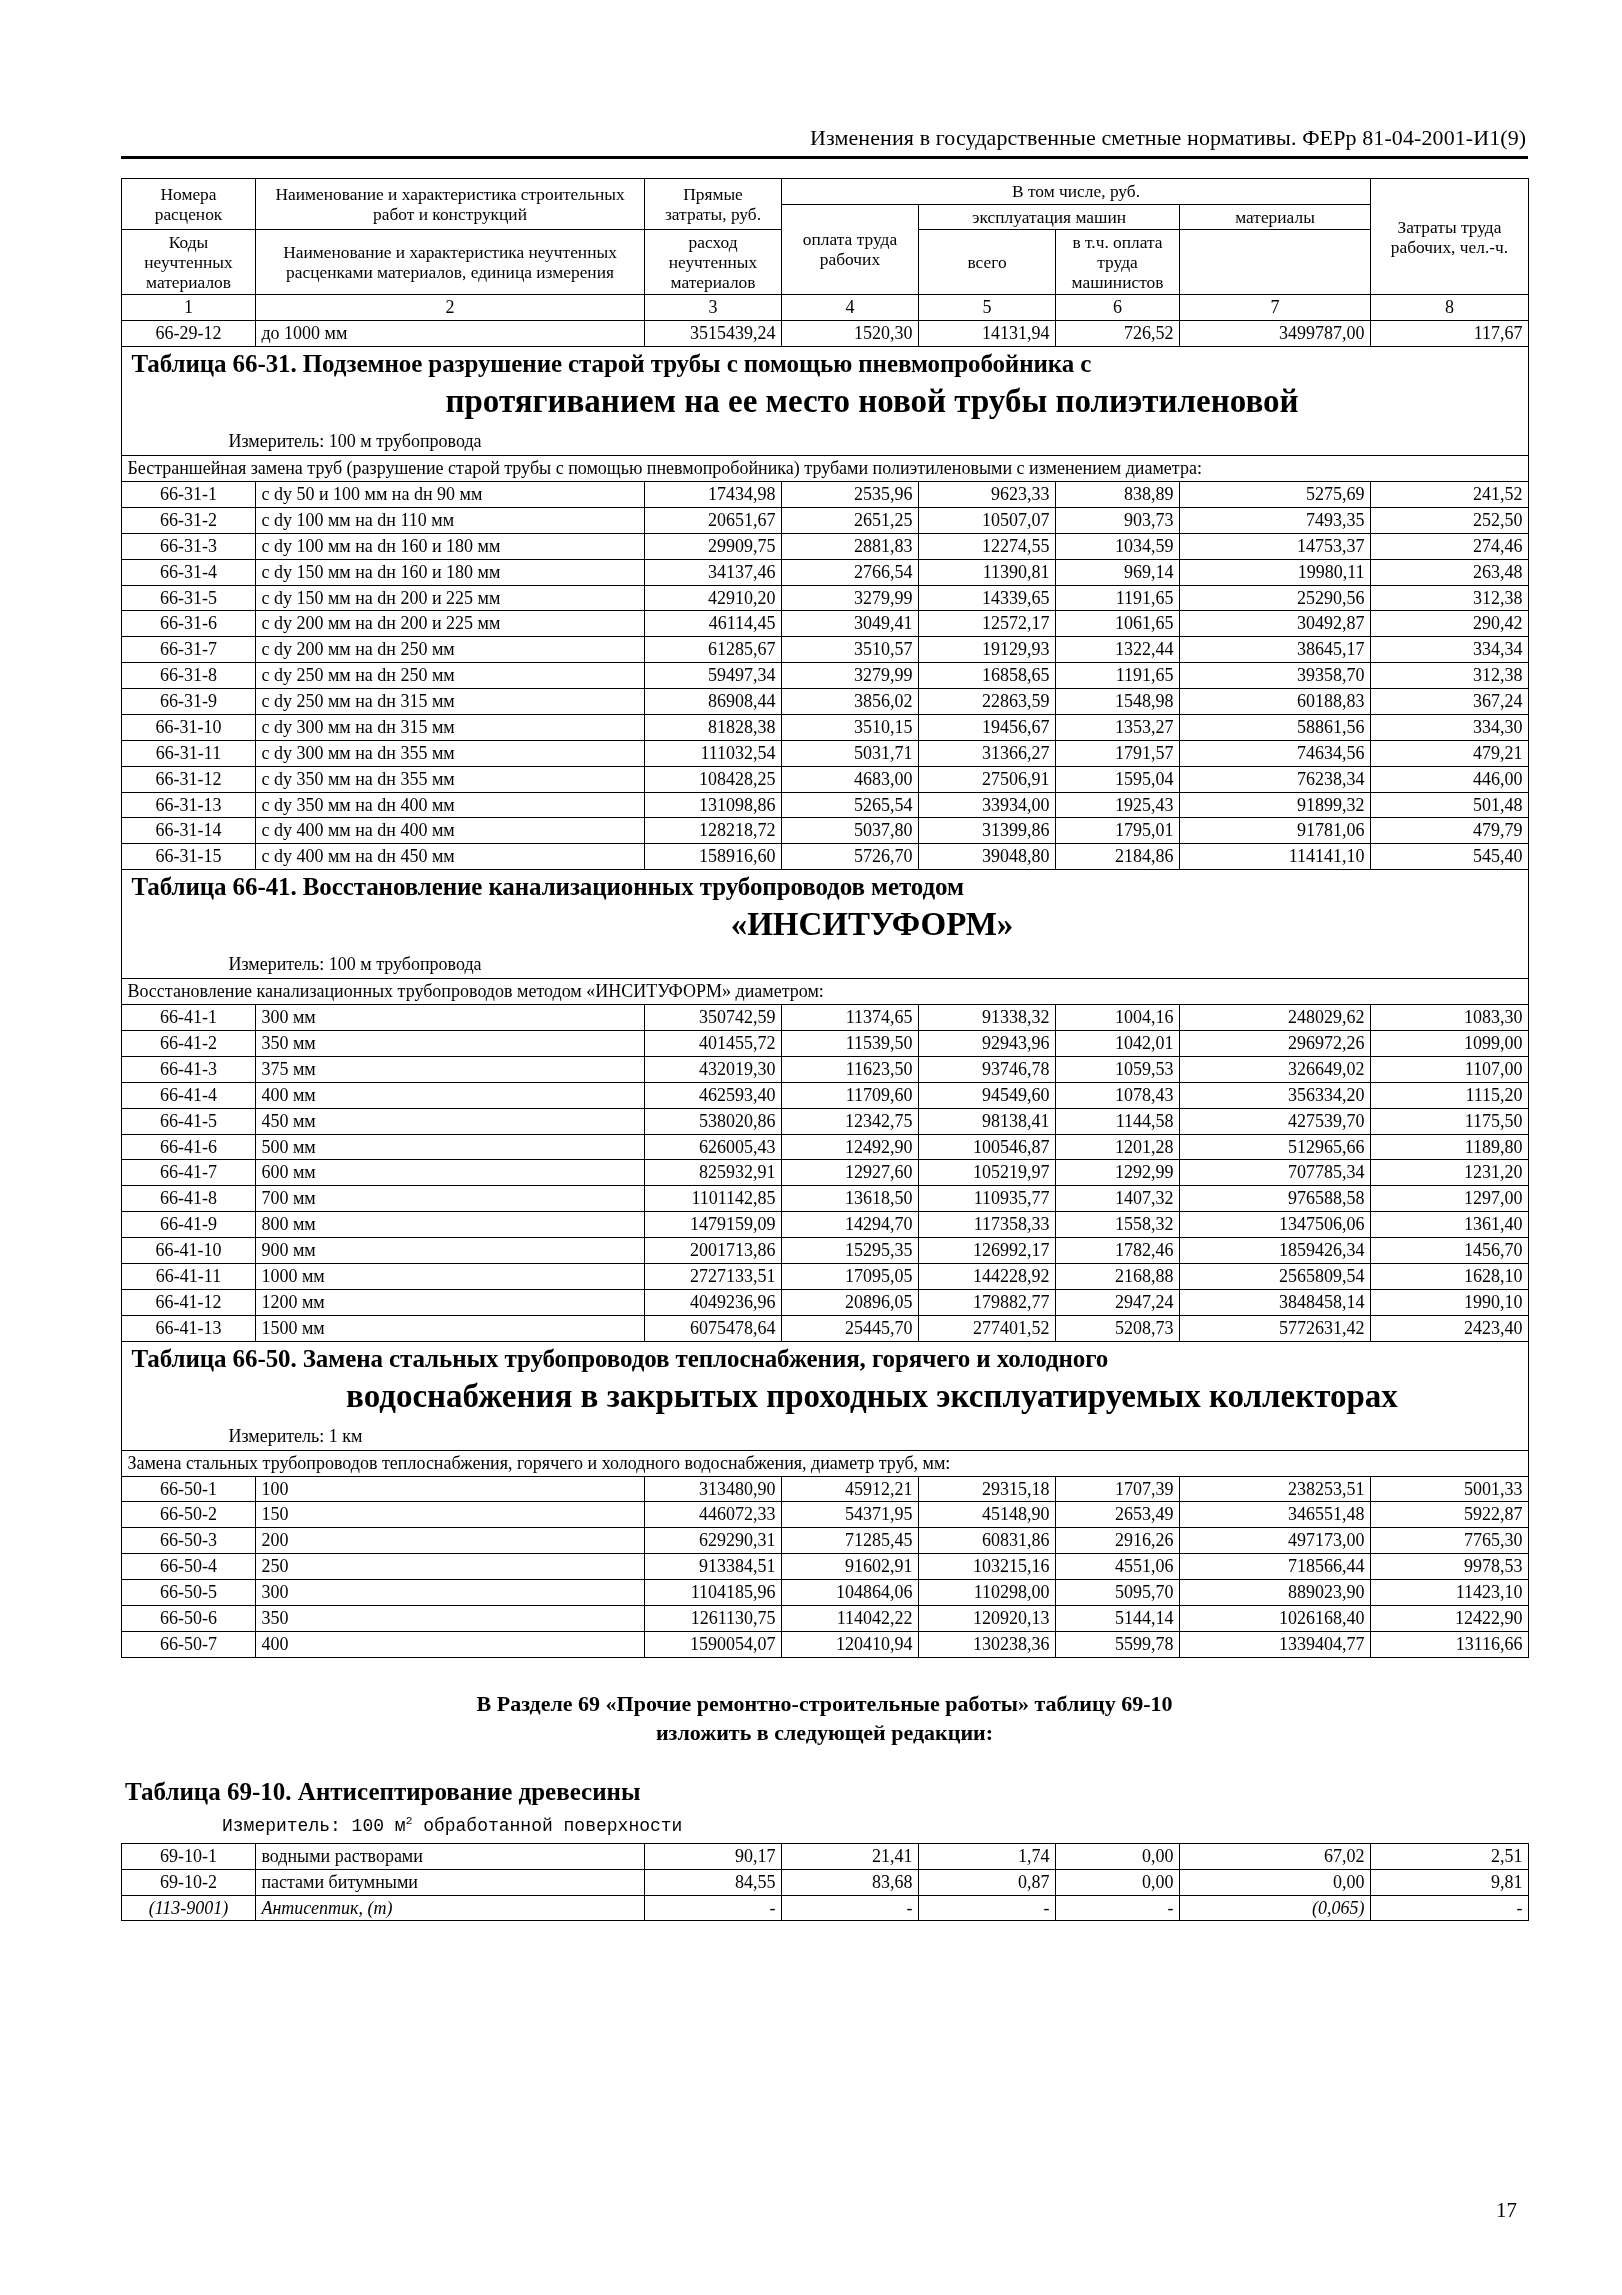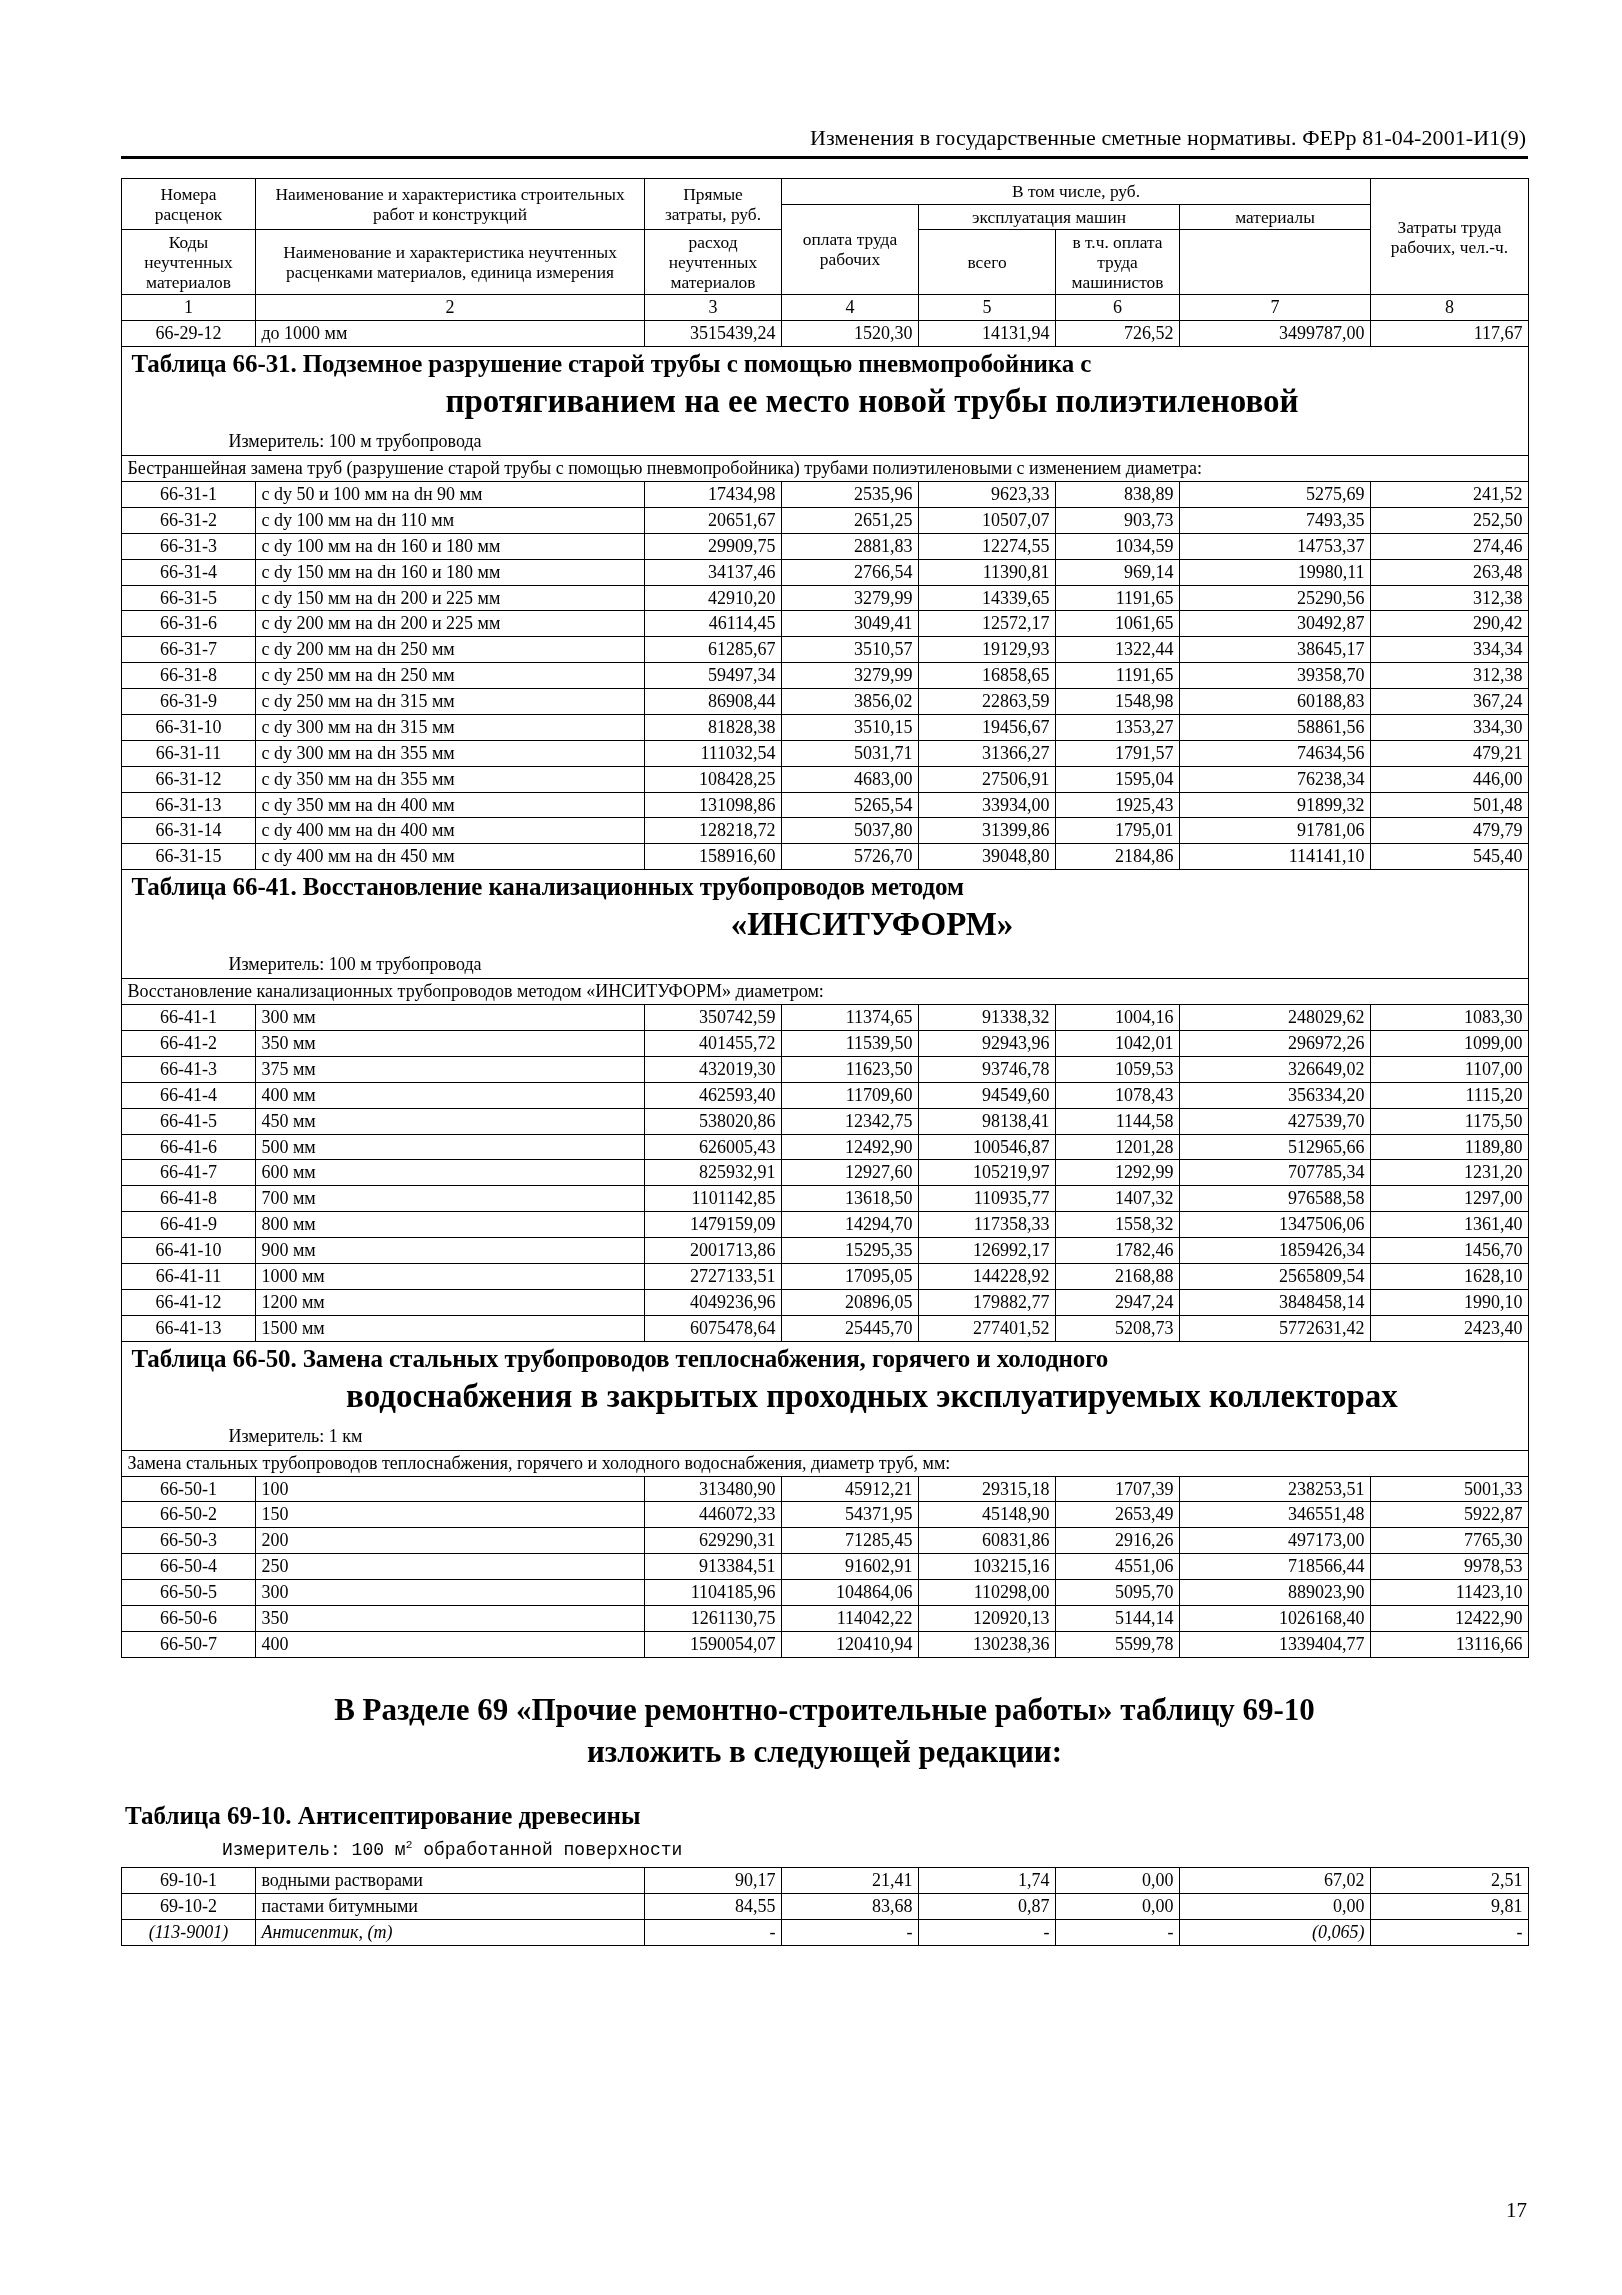--- a/index.html
+++ b/index.html
@@ -103,21 +103,21 @@
     font-size:18px;
     border-left:3.4px solid #000;
     border-right:3.4px solid #000;
   }
 
   
   .big-heading{
     width:1407px;
     text-align:center;
     font-weight:bold;
-    font-size:31px;
+    font-size:22px;
     line-height:1.35;
     padding:31px 0 27px 0;
   }
   .sub-heading{
     width:1407px;
     font-weight:bold;
     font-size:25px;
     padding:2.7px 0 0 4px;
   }
   .meter-free{
@@ -126,21 +126,21 @@
     font-family:Liberation Mono, monospace;
   }
 
   .mat-code{font-style:italic;text-align:center;white-space:nowrap;}
   .mat-name{font-style:italic;}
   .mat-val{font-style:italic;text-align:right;padding-right:9.4px;}
   .dash{text-align:right;padding-right:16px;}
 
   .page-number{
     position:absolute;
-    right:96px;bottom:72px;
+    right:106px;bottom:72px;
     font-size:21px;
   }
   sup{font-size:.62em;vertical-align:super;}
 </style>
 </head>
 <body>
 
 <div class="page">
 
   <div class="doc-header">Изменения в государственные сметные нормативы. ФЕРр 81-04-2001-И1(9)</div>

